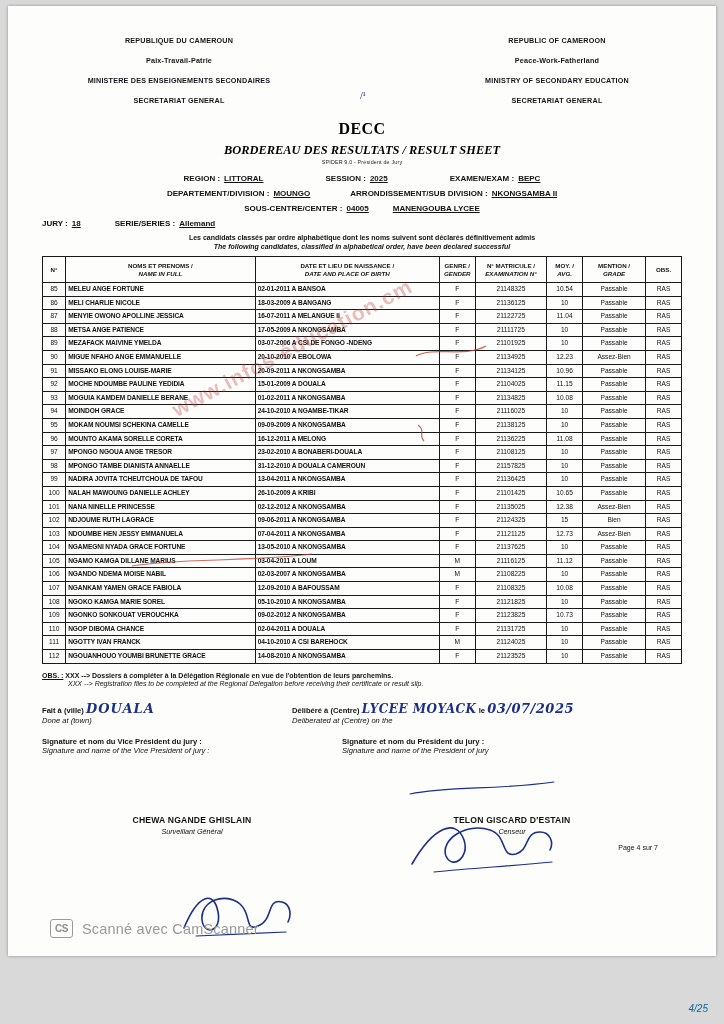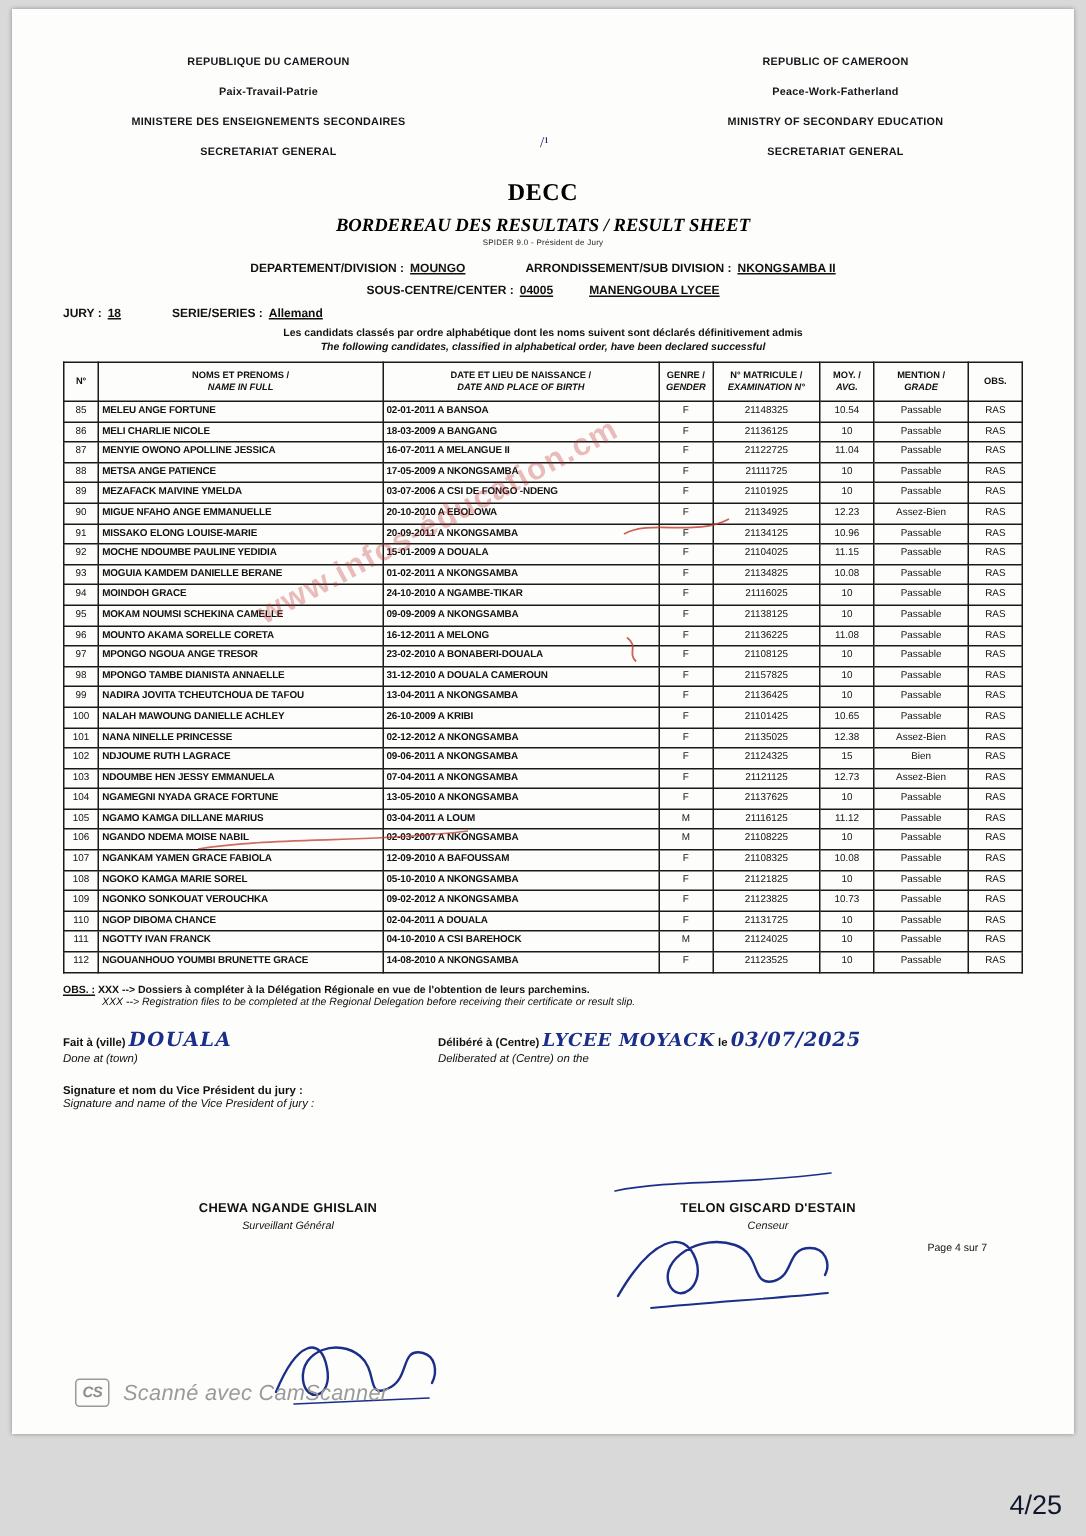--- a/index.html
+++ b/index.html
@@ -160,32 +160,31 @@
     pointer-events:none;
   }
   
   .redmark { position:absolute; pointer-events:none; }
 
   
   .cs-footer {
     position:absolute; left:42px; bottom:18px;
     display:flex; align-items:center; gap:9px;
     color:#9a9a9a;
-    font-style:italic;
   }
   .cs-badge {
     width:23px; height:19px; border:1.6px solid #9a9a9a; border-radius:3px;
     font-size:10px; font-weight:bold; color:#8e8e8e;
     display:flex; align-items:center; justify-content:center;
     letter-spacing:-.5px;
   }
   .cs-text { font-size:14.5px; color:#9a9a9a; letter-spacing:.2px;}
   .page-num {
     position:absolute; right:16px; bottom:10px;
-    font-size:18px; color:#0f172a;
+    font-size:10px; color:#0369a1;font-style:italic;
   }
 </style>
 </head>
 <body>
 
 <div id="page">
   <div class="sheet">
 
     <div class="hdr">
       <div class="col left">
@@ -201,20 +200,34 @@
         <div class="l">SECRETARIAT GENERAL</div>
       </div>
     </div>
     <div class="tiny-mark">/¹</div>
 
     <div class="decc">DECC</div>
     <div class="bord">BORDEREAU DES RESULTATS / RESULT SHEET</div>
     <div class="spider">SPIDER 9.0 - Président de Jury</div>
 
     <div class="meta">
+      <div class="mrow r1">
+        <div class="g">
+          <span class="lbl">REGION :</span>
+          <span class="val">LITTORAL</span>
+        </div>
+        <div class="g">
+          <span class="lbl">SESSION :</span>
+          <span class="val">2025</span>
+        </div>
+        <div class="g">
+          <span class="lbl">EXAMEN/EXAM :</span>
+          <span class="val">BEPC</span>
+        </div>
+      </div>
       <div class="mrow r2">
         <div class="g">
           <span class="lbl">DEPARTEMENT/DIVISION :</span>
           <span class="val">MOUNGO</span>
         </div>
         <div class="g">
           <span class="lbl">ARRONDISSEMENT/SUB DIVISION :</span>
           <span class="val">NKONGSAMBA II</span>
         </div>
       </div>
@@ -588,20 +601,24 @@
             <span>on the</span>
           </div>
         </div>
       </div>
 
       <div class="row2">
         <div class="c1">
           <div><b>Signature et nom du Vice Président du jury :</b></div>
           <div class="it">Signature and name of the Vice President of jury :</div>
         </div>
+        <div class="c2">
+          <div><b>Signature et nom du Président du jury :</b></div>
+          <div class="it">Signature and name of the President of jury</div>
+        </div>
       </div>
 
       <div class="names">
         <div class="n1">
           <div class="big">CHEWA NGANDE GHISLAIN</div>
           <div class="sub">Surveillant Général</div>
         </div>
         <div class="n2">
           <div class="big">TELON GISCARD D'ESTAIN</div>
           <div class="sub">Censeur</div>

